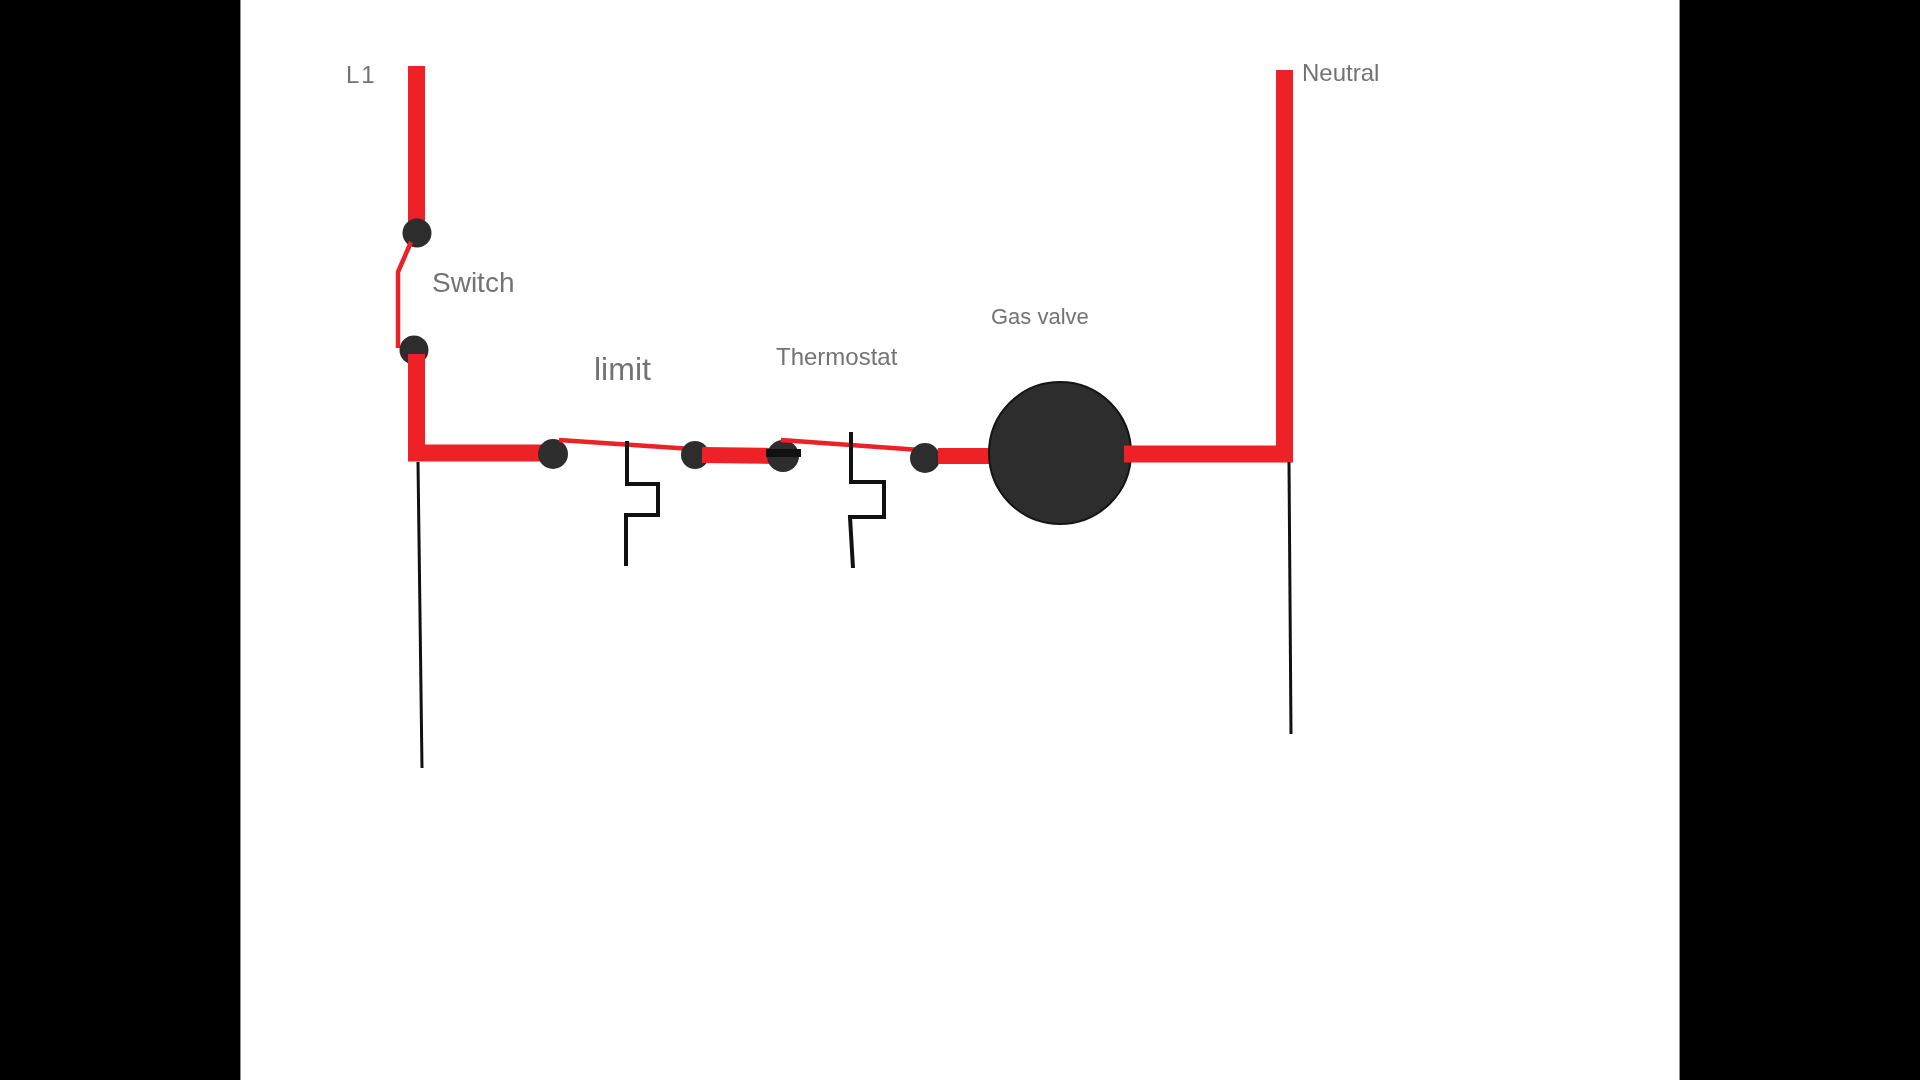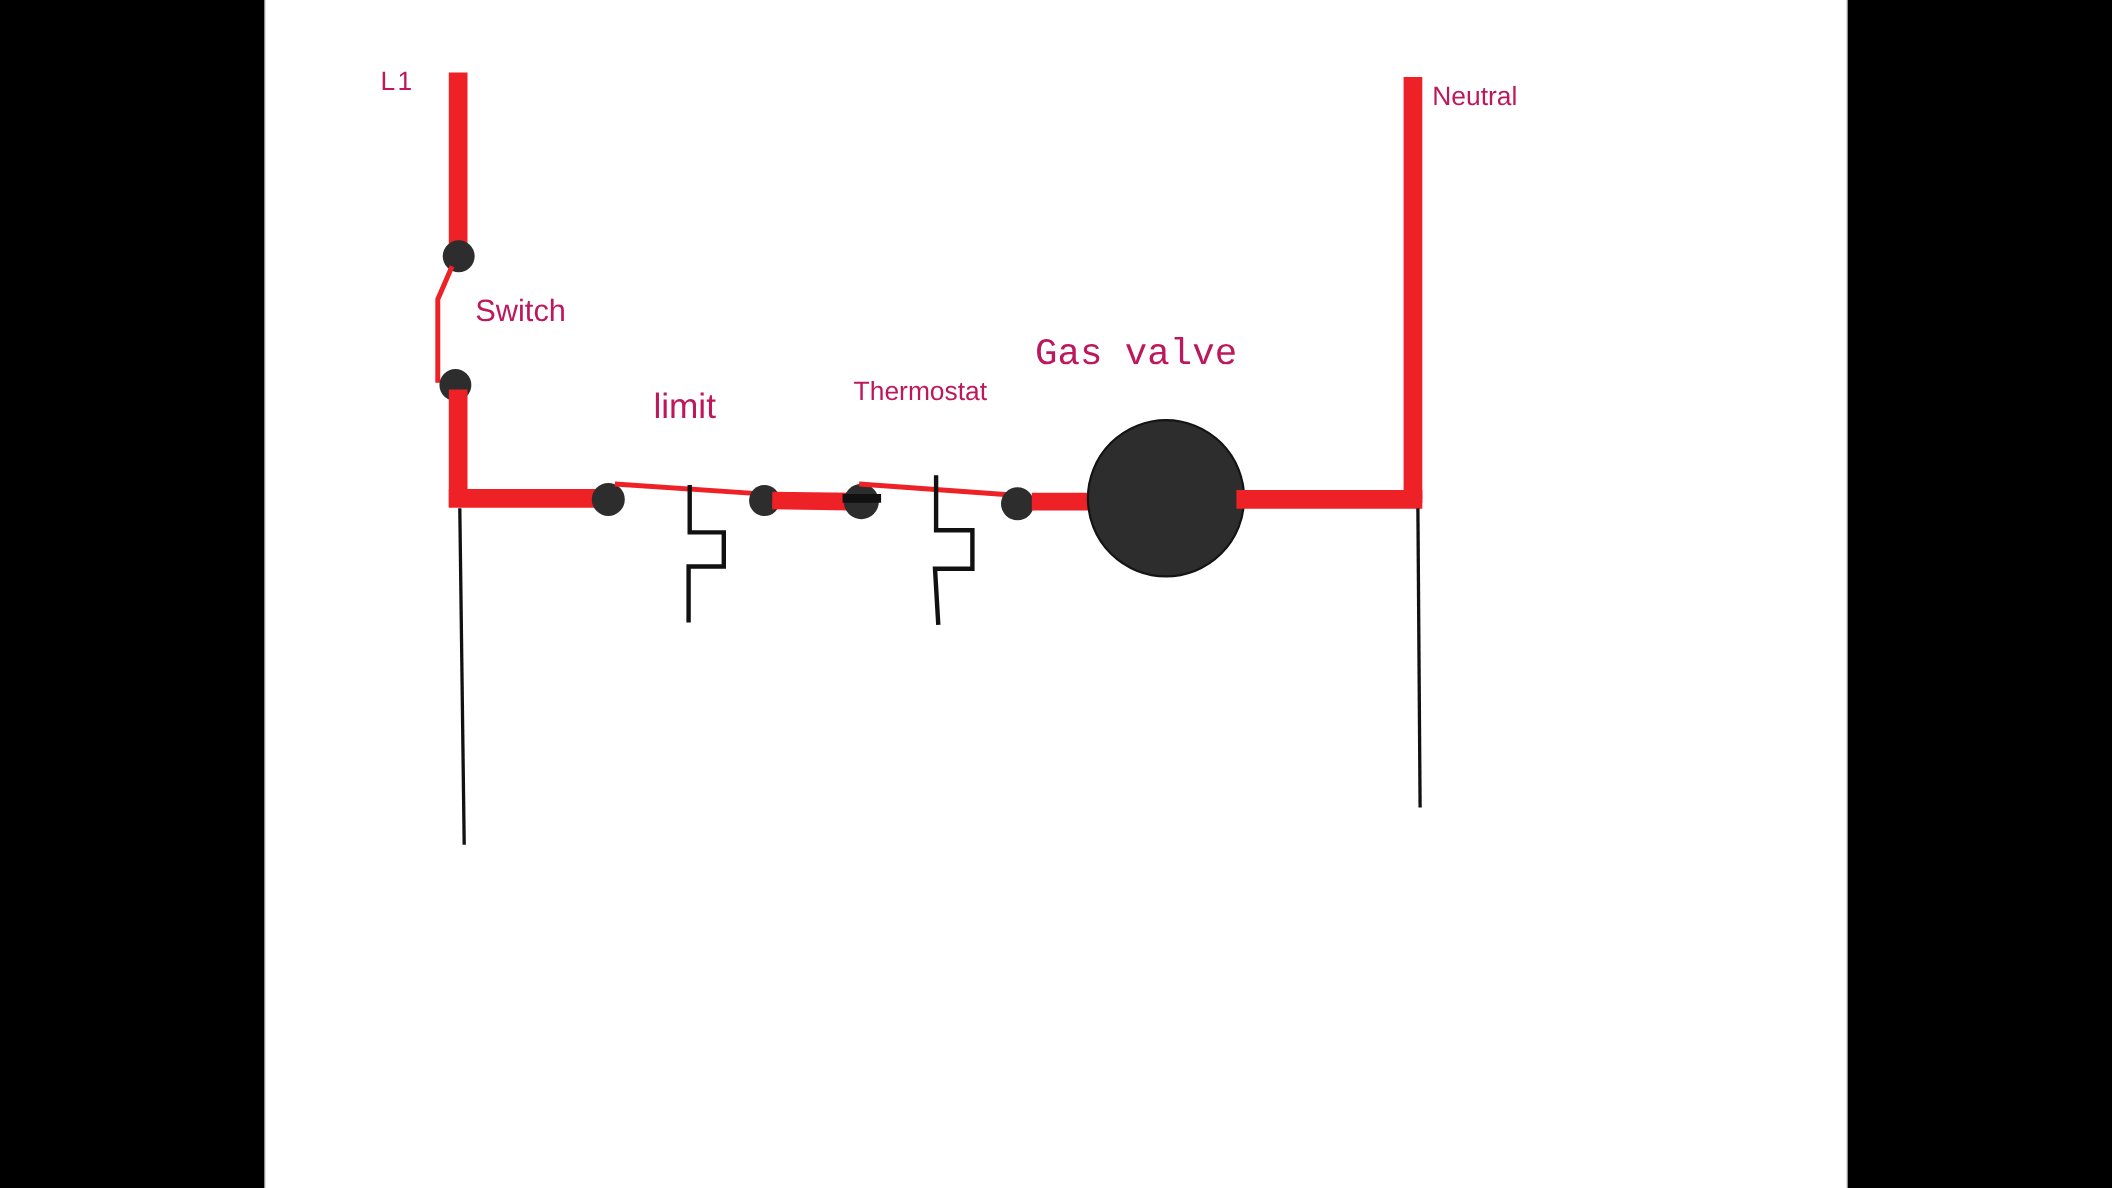--- a/index.html
+++ b/index.html
@@ -32,31 +32,31 @@
     border-left: 1px solid #8f8f8f;
   }
   svg.diagram {
     position: absolute;
     left: 0;
     top: 0;
     display: block;
   }
   .lbl {
     position: absolute;
-    color: #be185d;
+    color: #737373;
     white-space: nowrap;
     line-height: 1.1;
     font-weight: 400;
   }
   .lbl-l1         { left: 346px;  top: 62px;  font-size: 24px; letter-spacing: 2px; }
   .lbl-switch     { left: 432px;  top: 268px; font-size: 28px; }
   .lbl-limit      { left: 594px;  top: 352px; font-size: 32px; }
   .lbl-thermostat { left: 776px;  top: 344px; font-size: 24px; }
-  .lbl-gasvalve   { left: 941px;  top: 305px; font-size: 34px; font-family: Liberation Mono, monospace; }
-  .lbl-neutral    { left: 1302px; top: 75px;  font-size: 24px; }
+  .lbl-gasvalve   { left: 991px;  top: 305px; font-size: 22px; }
+  .lbl-neutral    { left: 1302px; top: 60px;  font-size: 24px; }
 </style>
 </head>
 <body>
 
 <div class="stage">
 
   <div class="letterbox letterbox-left"></div>
   <div class="letterbox letterbox-right"></div>
 
   <svg class="diagram" width="1920" height="1080" viewBox="0 0 1920 1080">

